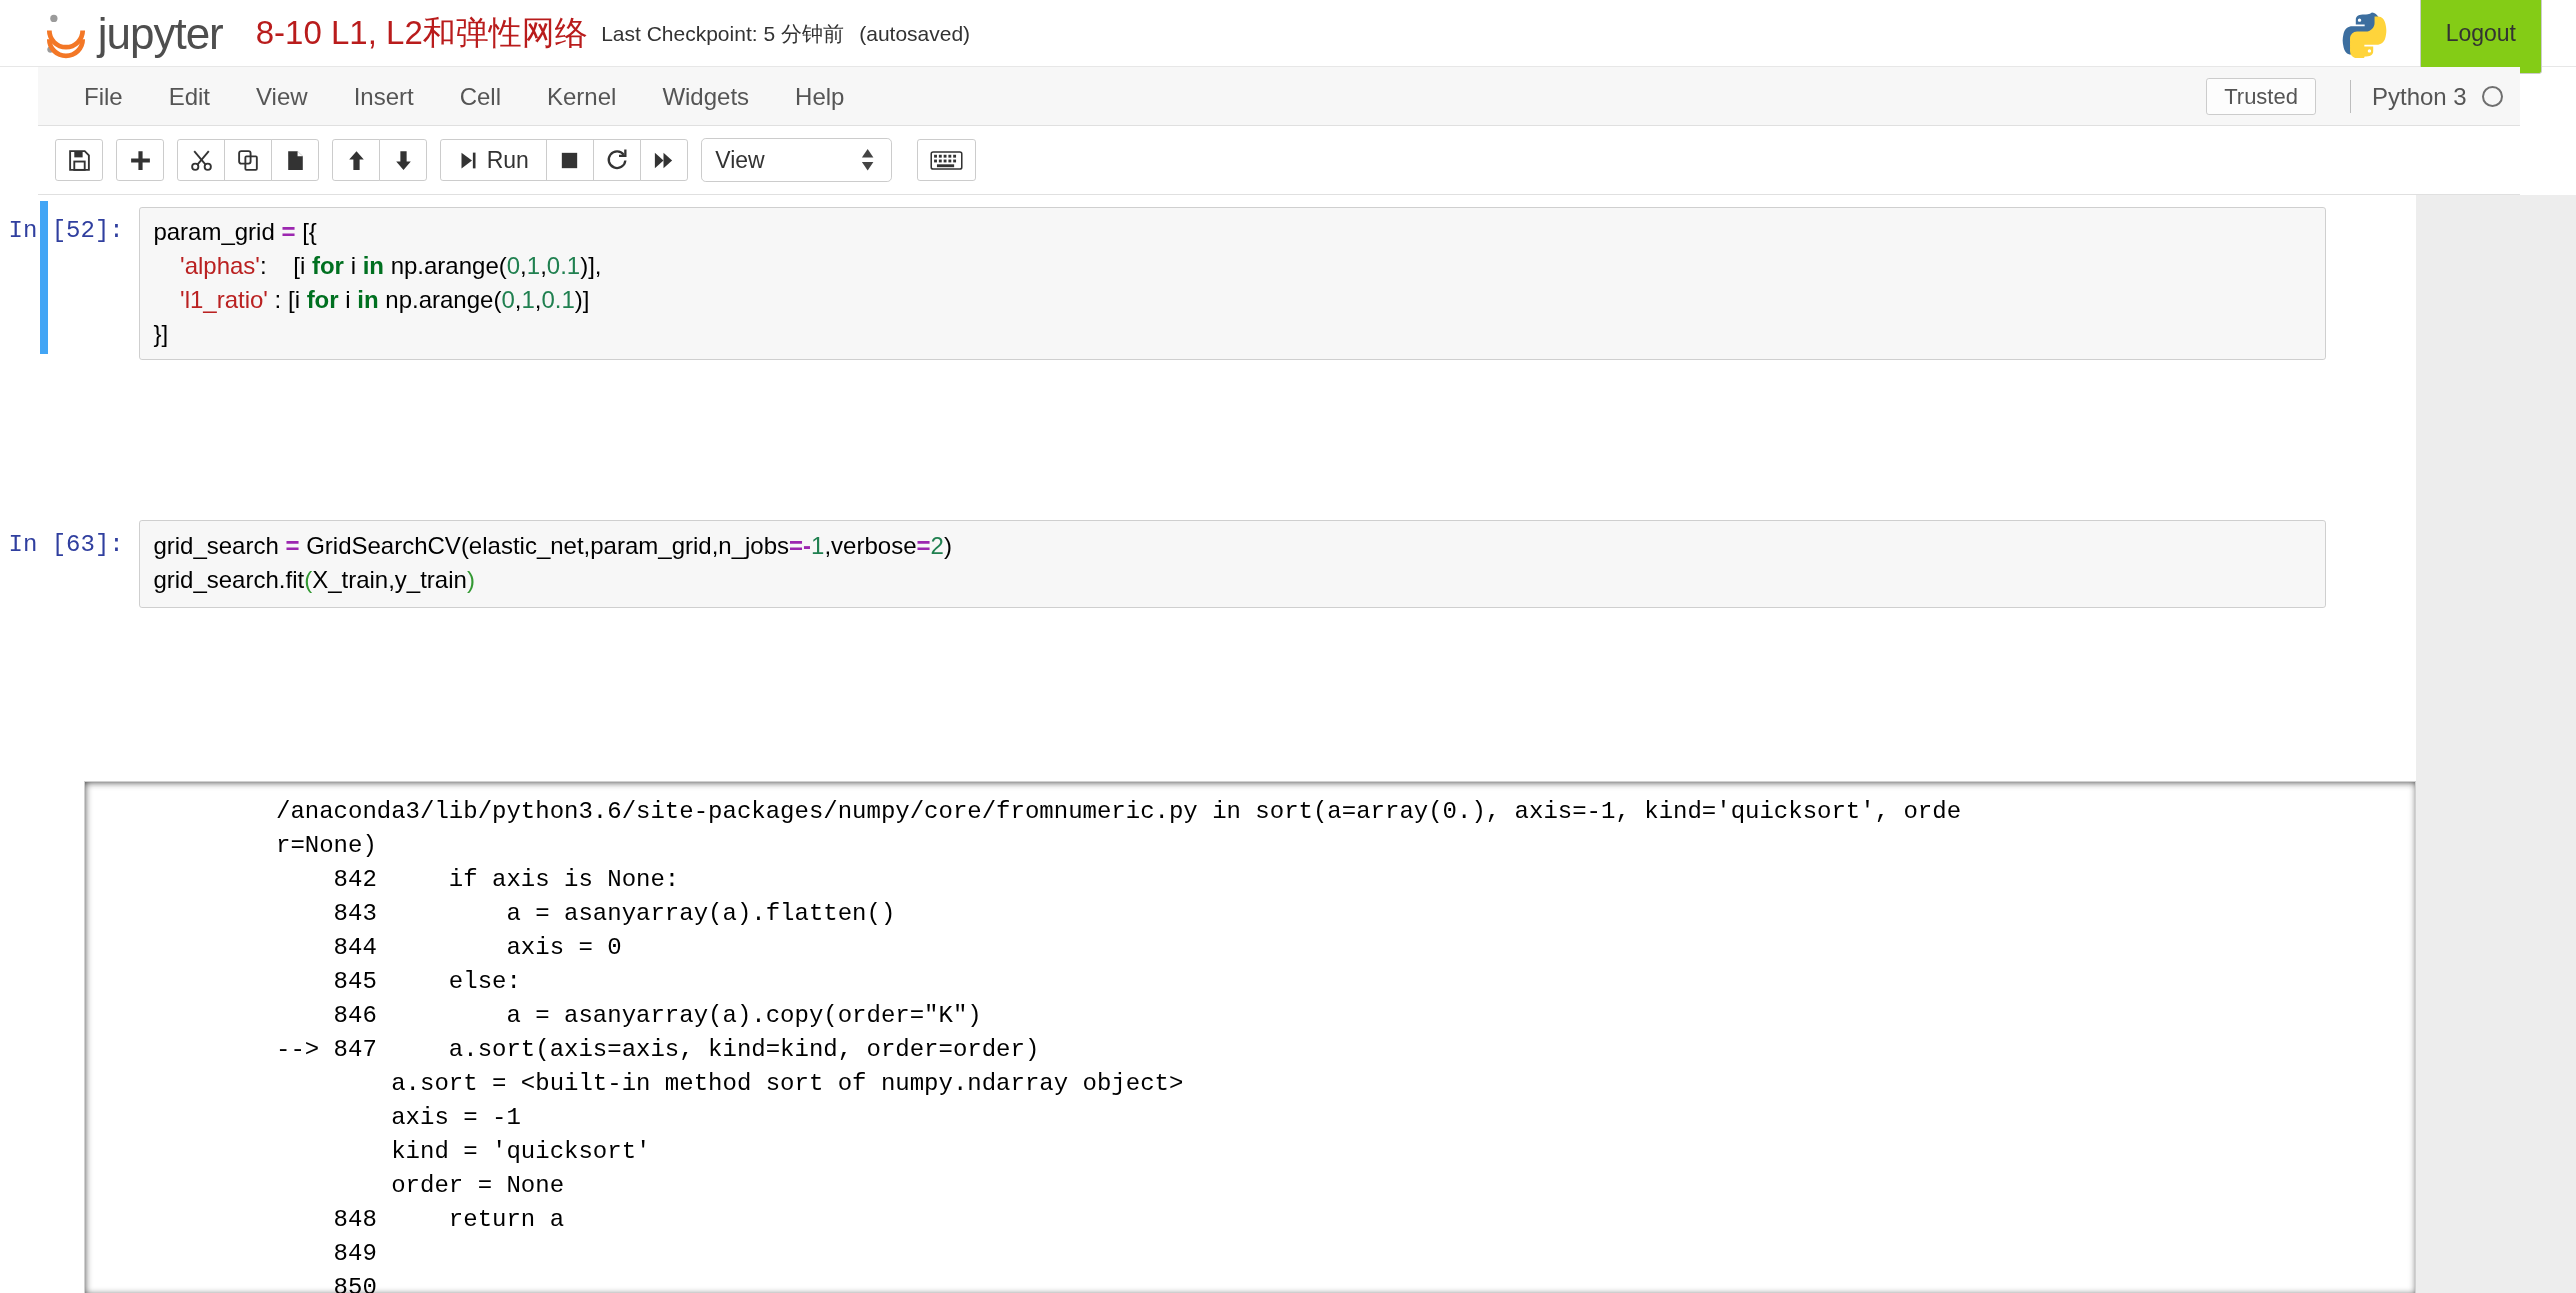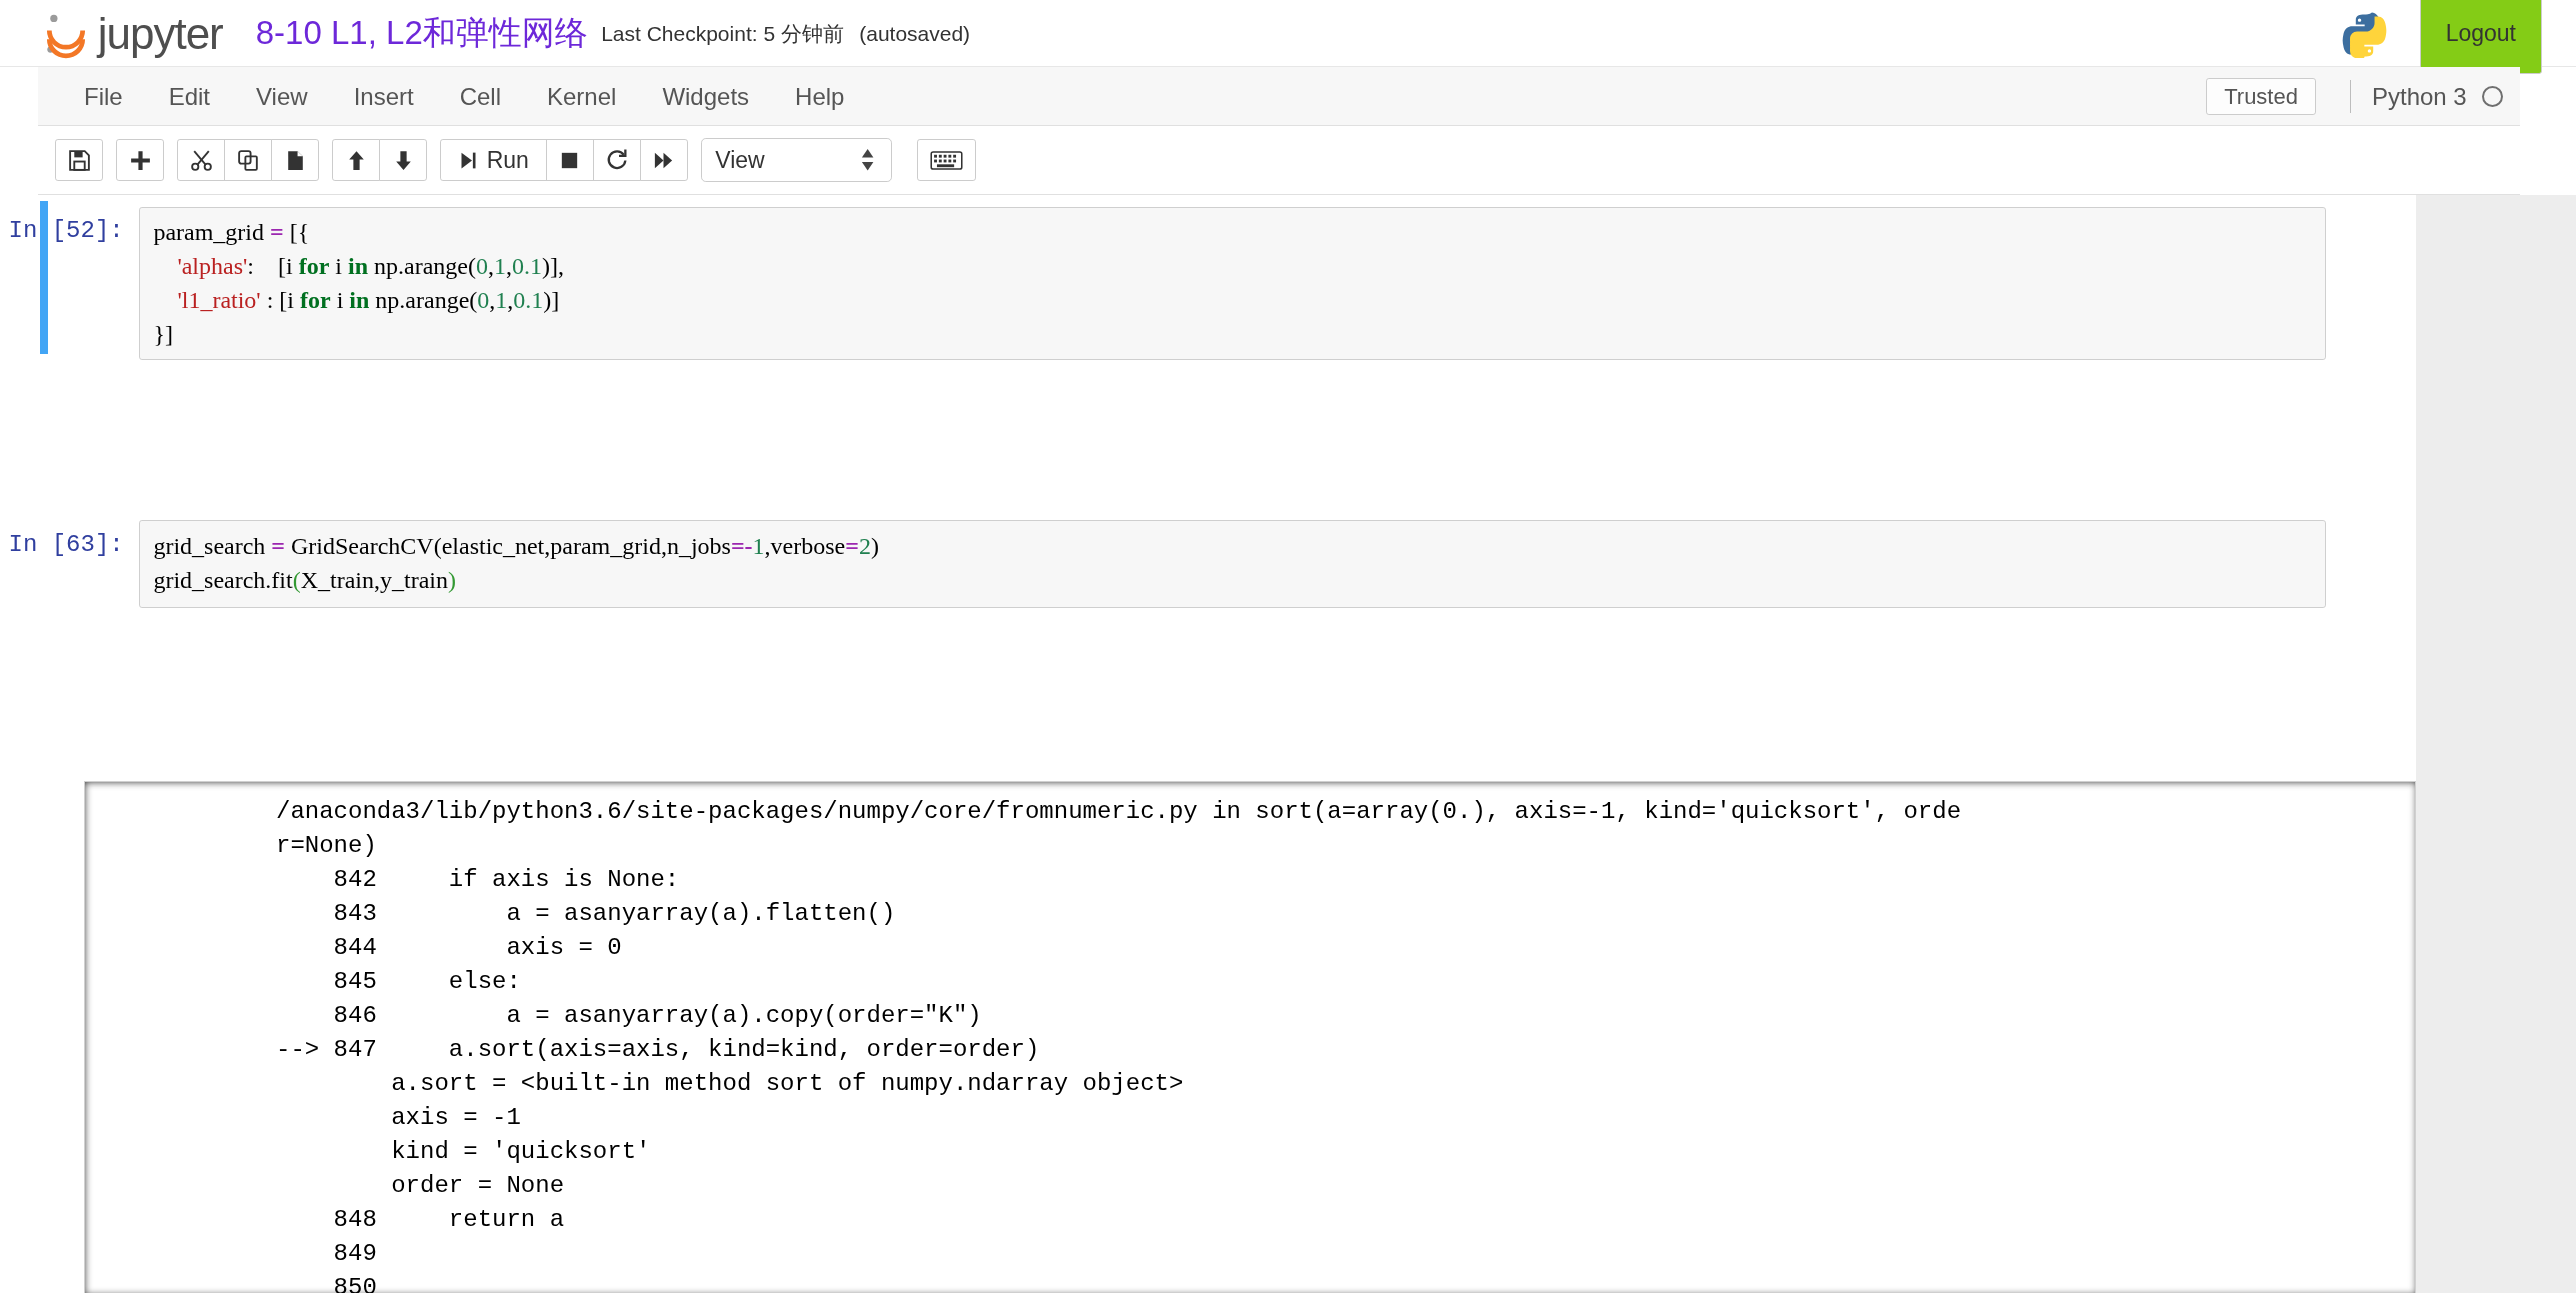--- a/index.html
+++ b/index.html
@@ -27,21 +27,21 @@
   #jup-logo { width: 52px; height: 52px; margin-right: 5.7px; }
   .jup-word {
     font-size: 44px;
     color: #4e4e4e;
     font-weight: 400;
     letter-spacing: -1px;
     margin-right: 33px;
   }
   #notebook-name {
     font-size: 33px;
-    color: #6d28d9;
+    color: #b91c1c;
     font-weight: 400;
     margin-right: 13.4px;
   }
   #checkpoint {
     font-size: 21px;
     color: #333333;
     margin-right: 15.3px;
   }
   #autosaved {
     font-size: 21px;
@@ -201,21 +201,21 @@
     font-size: 24px;
     color: #303F9F;
     line-height: 34px;
     padding-top: 7.7px;
   }
   .input-area {
     border: 1px solid #cfcfcf;
     background: #f7f7f7;
     border-radius: 2.9px;
     padding: 7.7px 11.5px 7.7px 13.4px;
-    font-family: Liberation Serif, serif;
+    font-family: Liberation Sans, sans-serif;
     font-size: 24px;
     line-height: 34px;
     color: #000000;
     white-space: pre;
     overflow: hidden;
   }
   .cell.selected .sel-bar {
     position: absolute;
     left: 40px; top: -5.7px;
     width: 7.7px;

